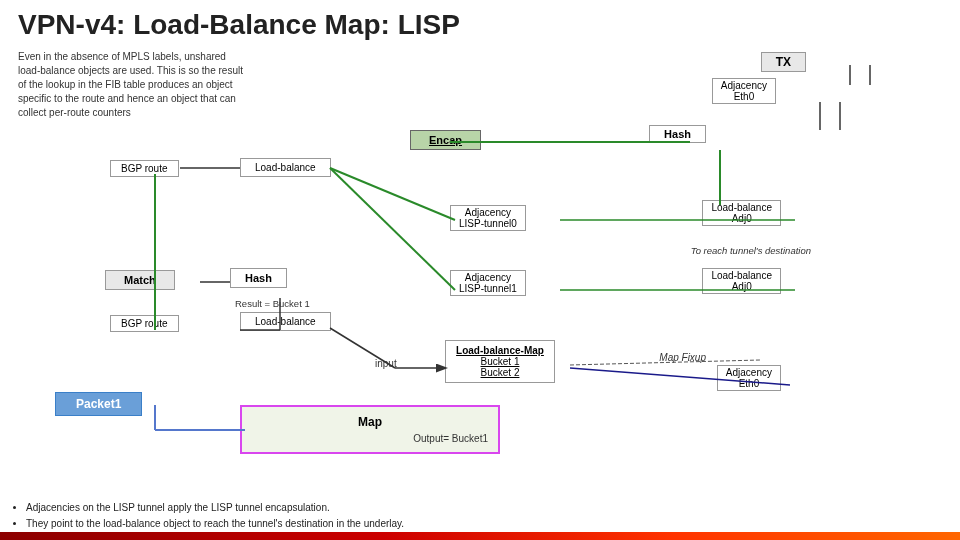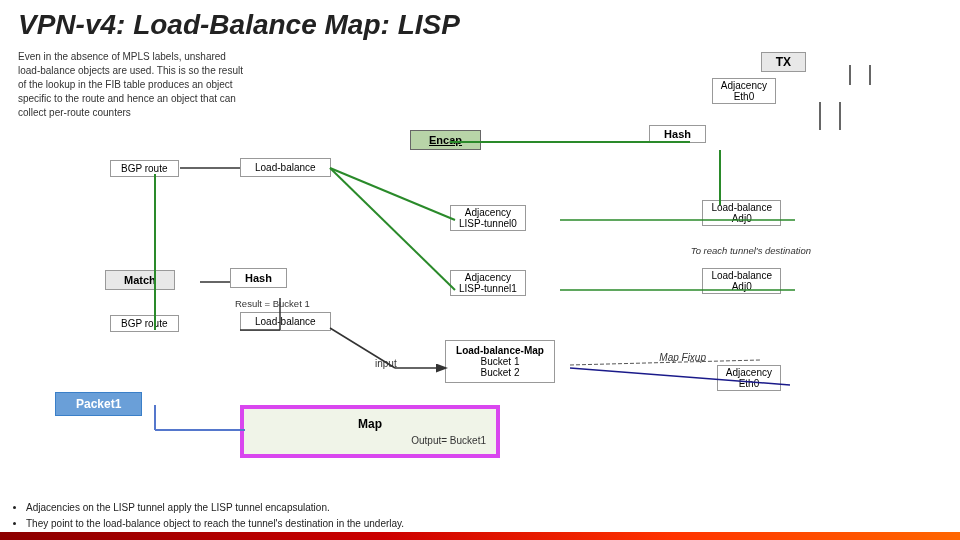--- a/index.html
+++ b/index.html
@@ -12,21 +12,20 @@
       overflow: hidden;
       position: relative;
     }
 
     .page-title {
       font-size: 28px;
       font-weight: bold;
       color: #222;
       padding: 10px 18px 4px 18px;
       line-height: 1.1;
-      font-style: italic;
     }
 
     .main-area {
       position: absolute;
       top: 50px;
       left: 0;
       width: 836px;
       height: 490px;
     }
 
@@ -238,20 +237,21 @@
     .lbmap-outer {
       position: absolute;
       top: 290px;
       left: 445px;
       border: 1px solid #999;
       background: #fff;
       padding: 4px 10px;
       font-size: 10px;
       text-align: center;
       min-width: 110px;
+      text-decoration: underline;
     }
 
     
     .mapfixup-label {
       position: absolute;
       top: 302px;
       right: 130px;
       font-size: 10px;
       color: #333;
       font-style: italic;
@@ -281,21 +281,21 @@
       font-weight: bold;
       color: #fff;
       text-align: right;
     }
 
     
     .map-outer-box {
       position: absolute;
       top: 355px;
       left: 240px;
-      border: 4px solid #d946ef;
+      border: 2px solid #d946ef;
       background: #f0f4e8;
       width: 260px;
       padding: 8px 10px;
     }
 
     .map-title {
       text-align: center;
       font-weight: bold;
       font-size: 12px;
       margin-bottom: 4px;

